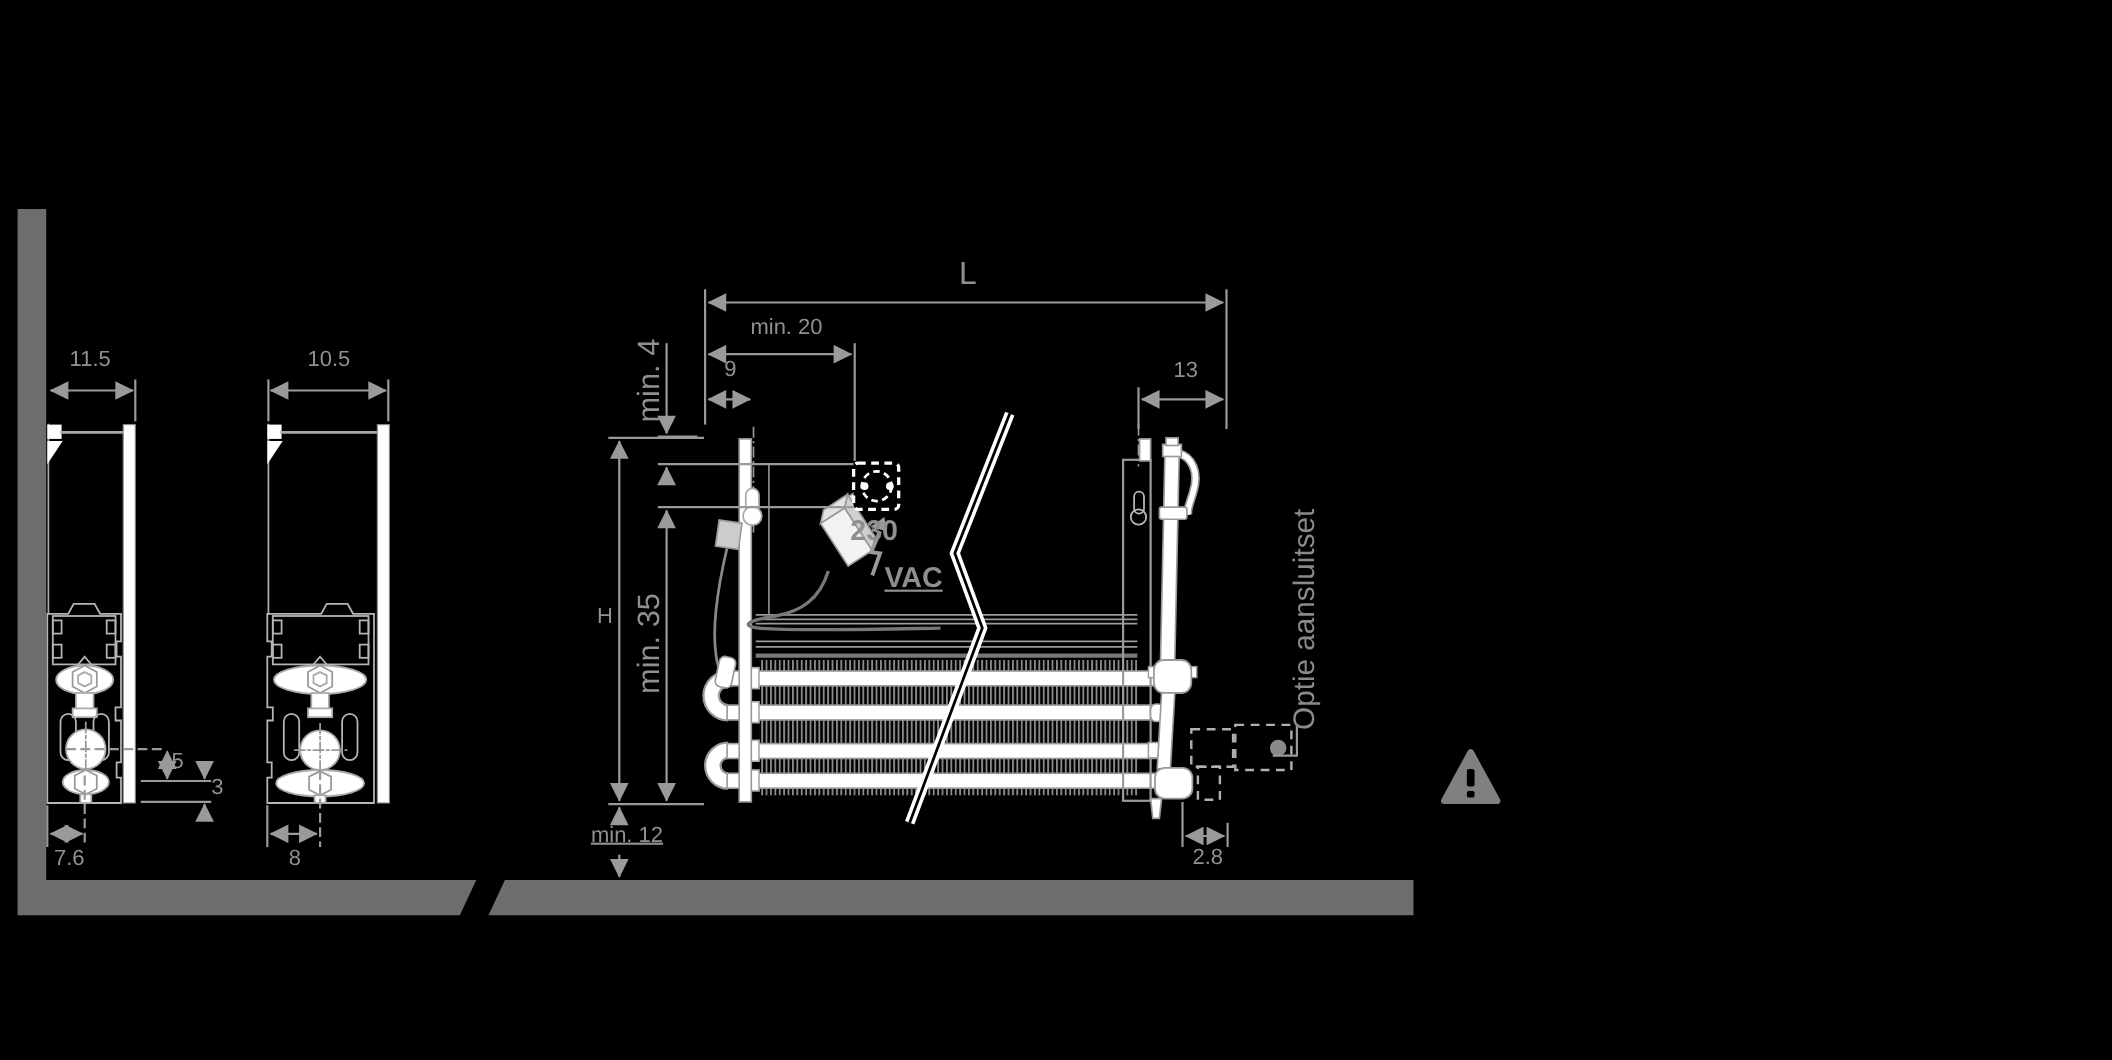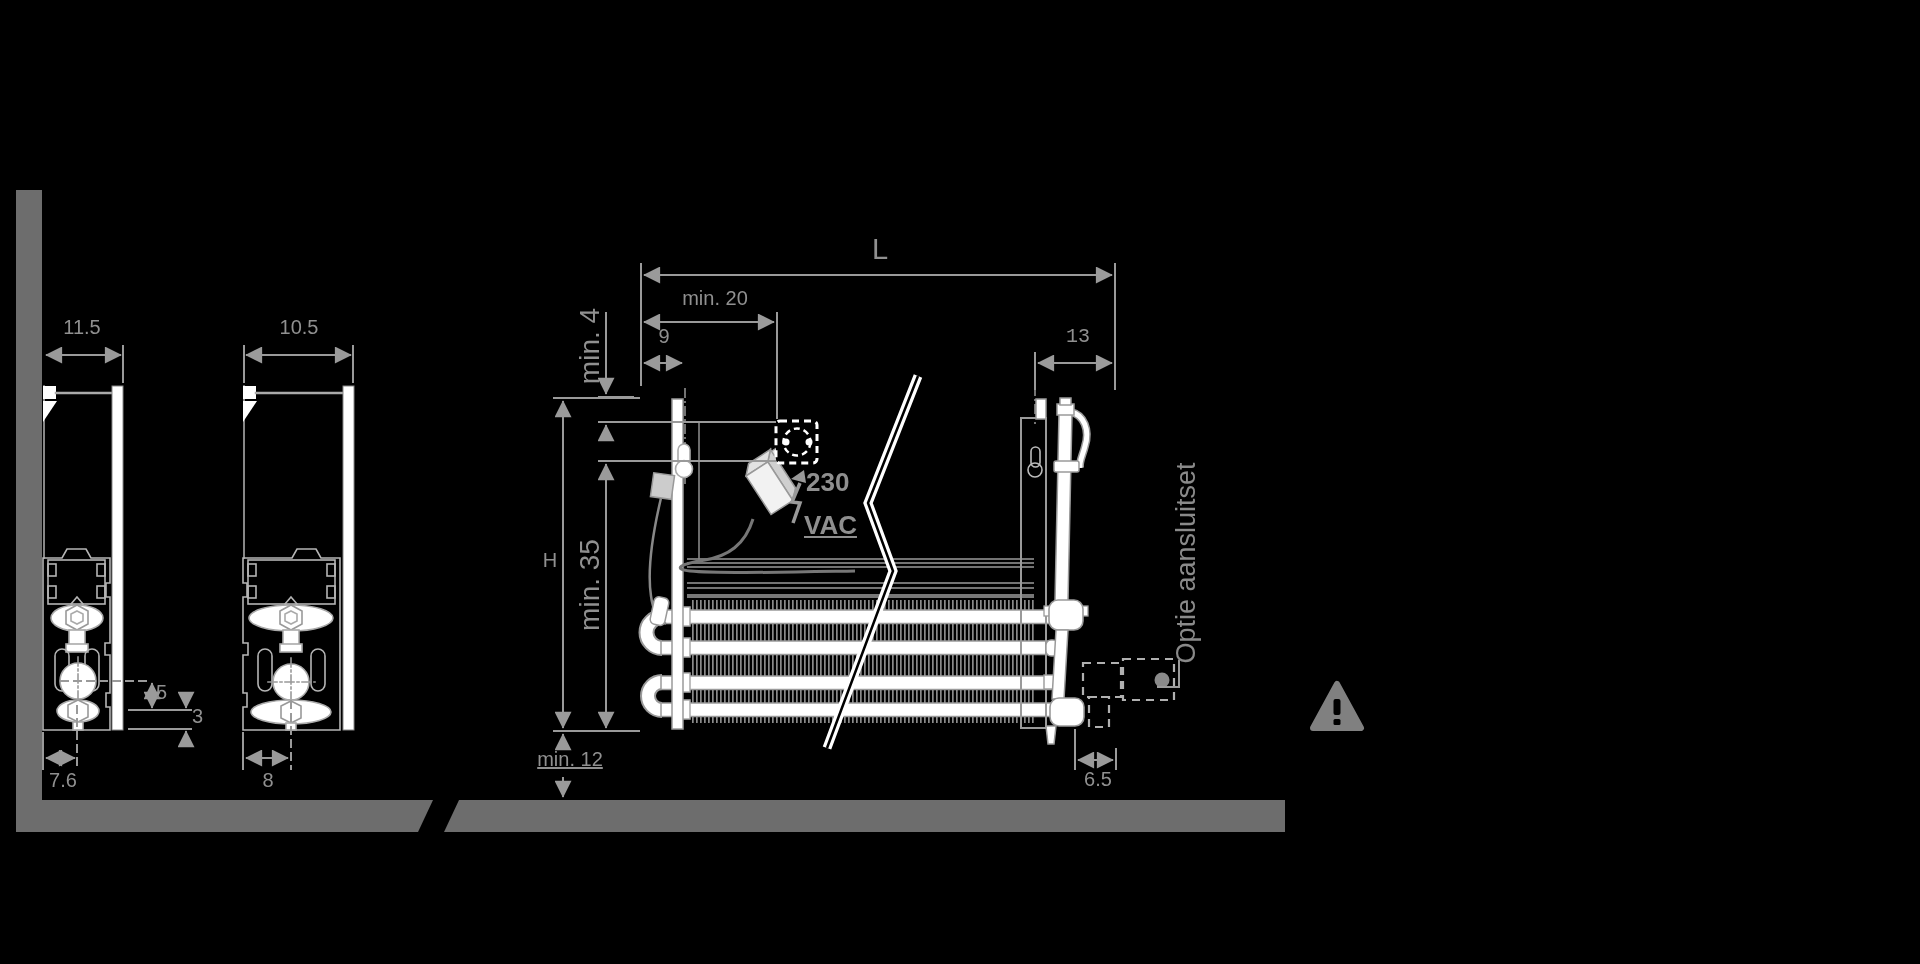--- a/index.html
+++ b/index.html
@@ -278,25 +278,25 @@
 <div class="dim-label" style="left:82px;top:317px;">11.5</div>
 <div class="dim-label" style="left:299px;top:317px;">10.5</div>
 <div class="dim-label left-anchor" style="left:156px;top:682px;">5</div>
 <div class="dim-label left-anchor" style="left:192px;top:706px;">3</div>
 <div class="dim-label" style="left:63px;top:770px;">7.6</div>
 <div class="dim-label" style="left:268px;top:770px;">8</div>
 
 <div class="dim-label" style="left:880px;top:235px;font-size:29px;">L</div>
 <div class="dim-label" style="left:715px;top:288px;">min. 20</div>
 <div class="dim-label" style="left:664px;top:326px;">9</div>
-<div class="dim-label" style="left:1078px;top:327px;font-family:Liberation Mono, monospace;">13</div>
+<div class="dim-label" style="left:1078px;top:327px;">13</div>
 <div class="vlabel" style="left:590px;top:346px;">min. 4</div>
 <div class="vlabel" style="left:590px;top:585px;">min. 35</div>
 <div class="dim-label" style="left:550px;top:550px;">H</div>
 <div class="dim-label" style="left:570px;top:749px;text-decoration:underline;">min. 12</div>
-<div class="dim-label" style="left:1098px;top:769px;">6.5</div>
-
-<div class="volt" style="left:806px;top:469px;">230</div>
+<div class="dim-label" style="left:1098px;top:769px;">2.8</div>
+
+<div class="volt" style="left:773px;top:469px;">230</div>
 <div class="volt" style="left:804px;top:512px;text-decoration:underline;">VAC</div>
 
 <div class="vlabel option-label" style="left:1186px;top:563px;">Optie aansluitset</div>
 
 </div>
 
 </body></html>

